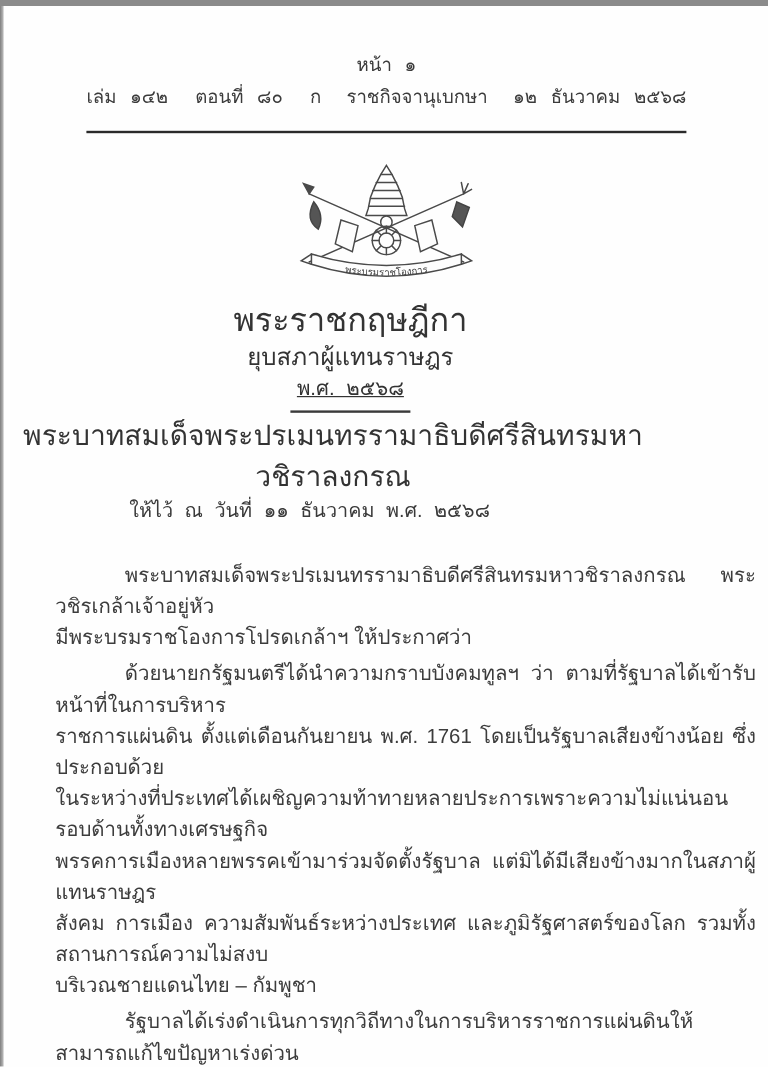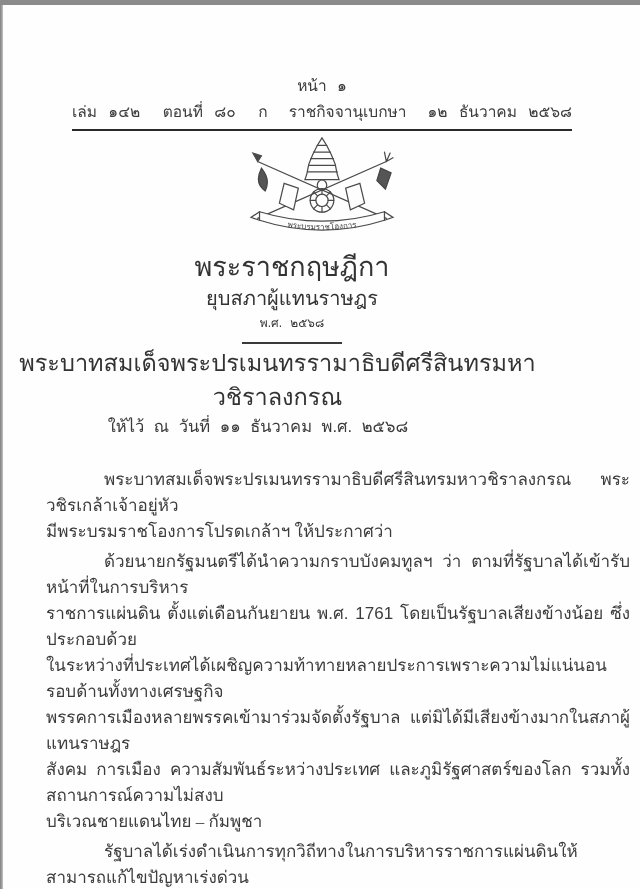--- a/index.html
+++ b/index.html
@@ -5,48 +5,48 @@
   html,body{margin:0;padding:0;background:#ffffff;}
   .page{
     position:relative;width:640px;height:889px;overflow:hidden;
     background:#fefefe;color:#3a3a3a;
     font-family:"Liberation Sans","DejaVu Sans",sans-serif;
   }
   .edge-top{position:absolute;top:0;left:0;right:0;height:5px;background:#8b8b8b;}
   .edge-left{position:absolute;top:5px;left:0;width:3px;height:884px;
     background:linear-gradient(to right,#7f7f7f,#c0c0c0);}
   
-  .gz-header{position:absolute;top:75px;left:72px;width:500px;}
+  .gz-header{position:absolute;top:44px;left:72px;width:500px;}
   .page-label{text-align:center;font-size:15.5px;color:#3b3b3b;word-spacing:6px;line-height:22px;}
   .header-row{display:flex;justify-content:space-between;align-items:baseline;
-    font-size:15.5px;color:#3b3b3b;margin-top:2px;padding-bottom:5px;
+    font-size:15.5px;color:#3b3b3b;margin-top:2px;padding-bottom:16px;
     border-bottom:2.5px solid #2a2a2a;}
   .header-row .seg{word-spacing:7px;white-space:pre-wrap;}
   
   .emblem{position:absolute;top:136px;left:50%;margin-left:-80px;width:164px;height:106px;}
   .emblem svg{width:100%;height:100%;}
   
   .title-block{position:absolute;top:249px;left:0;width:584px;text-align:center;color:#333;}
   .title-main{font-size:27px;line-height:36px;}
   .title-sub{font-size:20px;line-height:27px;}
-  .title-year{font-size:12px;line-height:23px;word-spacing:5px;}
+  .title-year{font-size:17px;line-height:23px;word-spacing:5px;text-decoration:underline;}
   .title-rule{width:100px;border-top:2px solid #3a3a3a;margin:7px auto 0;}
   
   .royal-name{position:absolute;top:346px;left:0;width:555px;text-align:center;color:#333;}
   .royal-line1{font-size:23.5px;line-height:34px;word-spacing:7px;white-space:pre-wrap;}
   .royal-line2{font-size:22px;line-height:30px;}
   
   .promulgation{position:absolute;top:414px;left:0;width:516px;text-align:center;color:#3a3a3a;}
   .promulgation div{font-size:16.5px;line-height:24px;word-spacing:5px;white-space:pre-wrap;}
   
   .doc-body{position:absolute;top:467px;left:46px;width:584px;color:#3c3c3c;}
   .paragraph{margin:0 0 4px 0;}
   .line{font-size:17px;line-height:26px;white-space:pre-wrap;
     text-align:justify;text-align-last:justify;}
-  .line.last{text-align-last:left;font-family:Liberation Serif, serif;}
+  .line.last{text-align-last:left;}
   .line.indent{text-indent:58px;}
 </style>
 </head>
 <body>
 
 <div class="page">
   <div class="edge-top"></div>
   <div class="edge-left"></div>
 
   <div class="gz-header">

